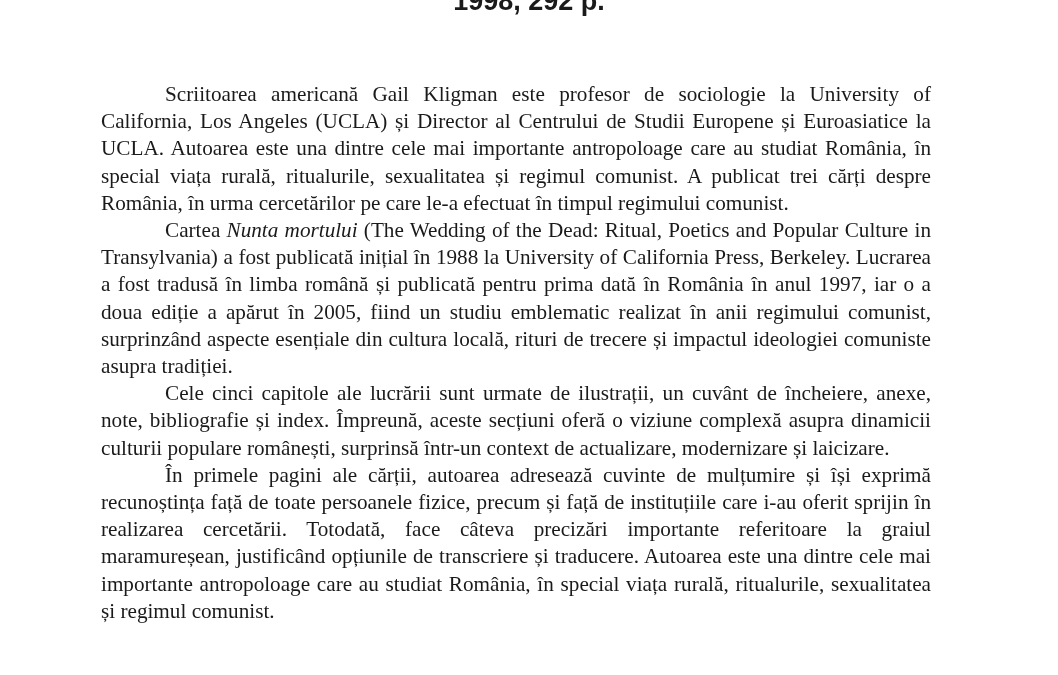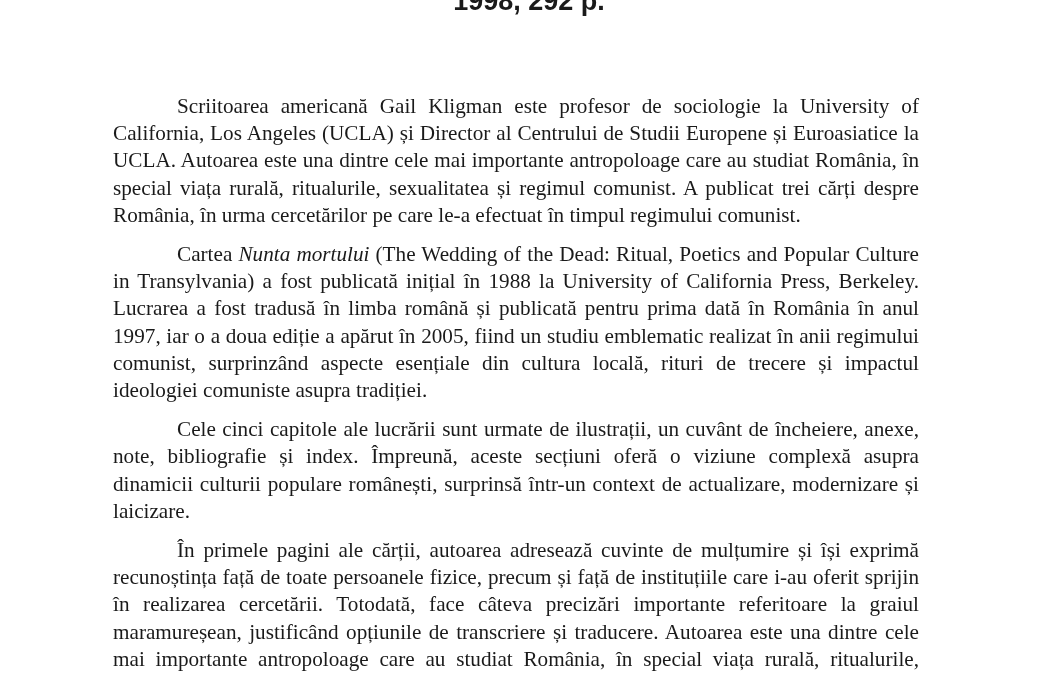--- a/index.html
+++ b/index.html
@@ -31,21 +31,21 @@
     position: absolute;
     left: 101px;
     top: 81px;
     width: 830px;
     font-family: "Liberation Serif", serif;
     font-size: 21.2px;
     line-height: 27.2px;
     color: #1a1a1a;
   }
   .body-text p {
-    margin: 12px;
+    margin: 0;
     text-align: justify;
     text-indent: 64px;
     letter-spacing: 0px;
   }
   .body-text em {
     font-style: italic;
   }
 </style>
 </head>
 <body>

